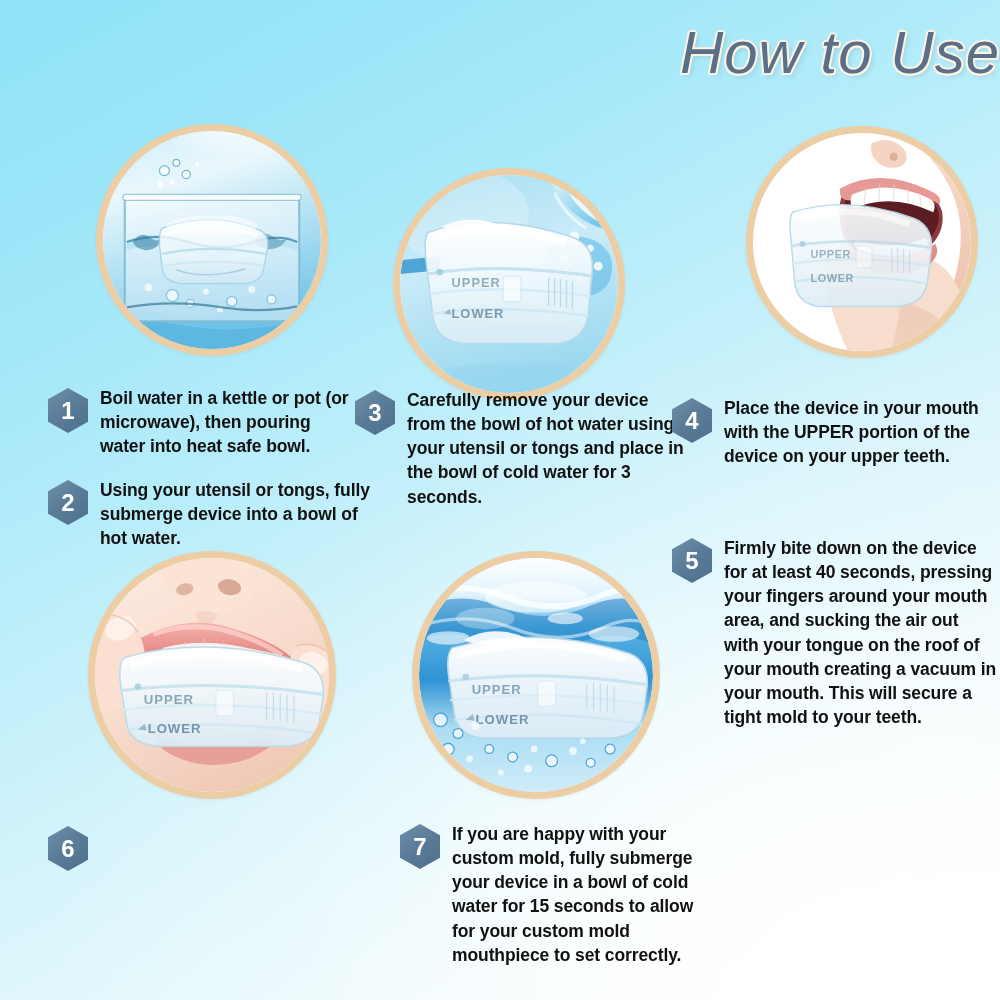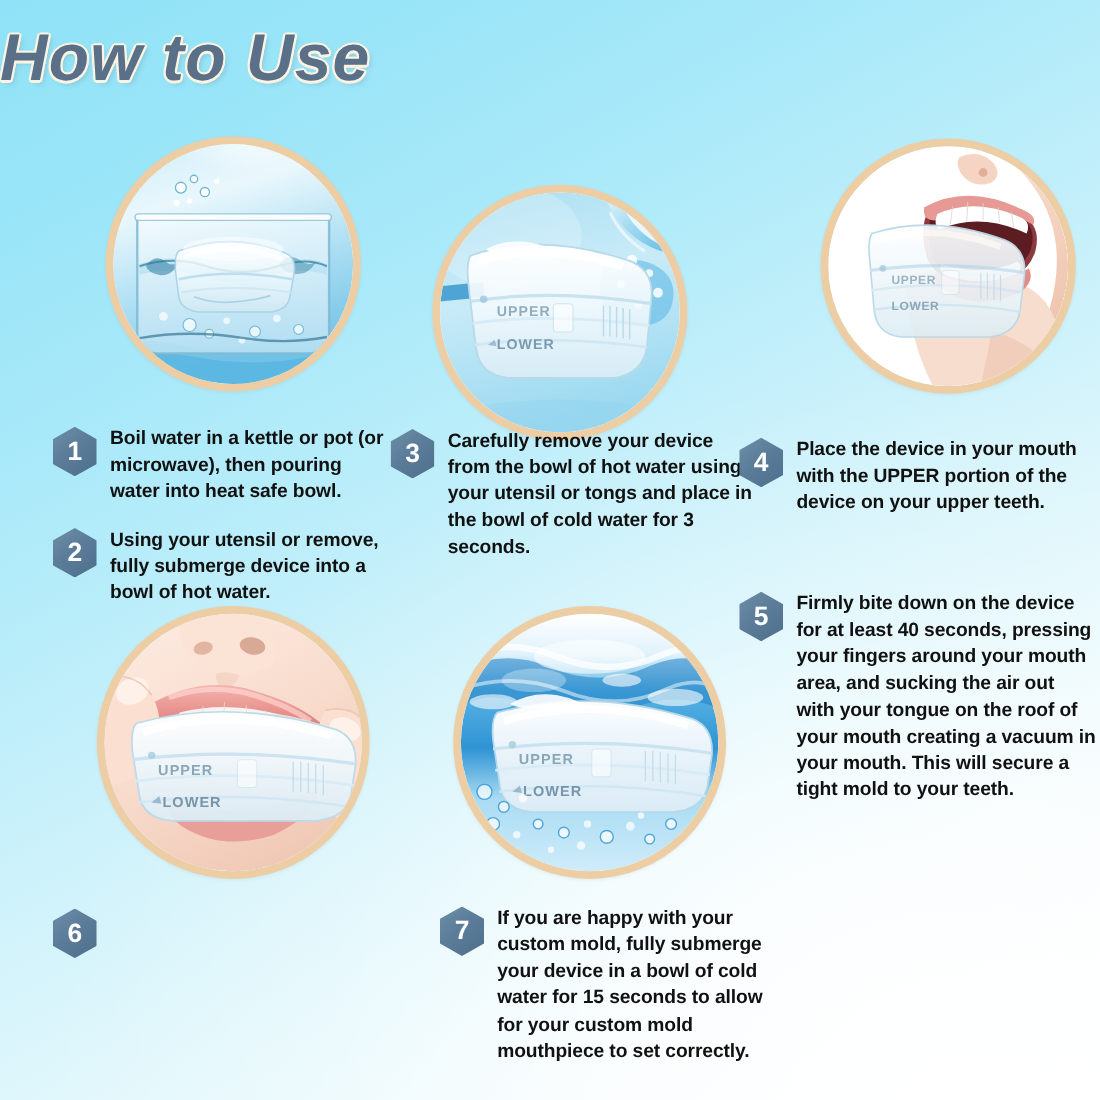--- a/index.html
+++ b/index.html
@@ -30,23 +30,23 @@
         #fdffff 100%);
     overflow: hidden;
   }
 
   
   .title {
     position: absolute;
     top: 18px;
     left: 0;
     width: 1000px;
-    text-align: left;
+    text-align: right;
     font-size: 60px;
-    font-weight: bold;
+    font-weight: normal;
     font-style: italic;
     letter-spacing: 1px;
     color: #5a7088;
     text-shadow:
       2px 0 0 #fdf3e2, -2px 0 0 #fdf3e2, 0 2px 0 #fdf3e2, 0 -2px 0 #fdf3e2,
       1.5px 1.5px 0 #fdf3e2, -1.5px 1.5px 0 #fdf3e2, 1.5px -1.5px 0 #fdf3e2, -1.5px -1.5px 0 #fdf3e2,
       3px 3px 5px rgba(90,112,136,0.22);
   }
 
   
@@ -499,21 +499,21 @@
     </div>
   </div>
 
   <div class="step" id="step-1">
     <div class="hexbadge">1</div>
     <div class="steptext">Boil water in a kettle or pot (or microwave), then pouring water into heat safe bowl.</div>
   </div>
 
   <div class="step" id="step-2">
     <div class="hexbadge">2</div>
-    <div class="steptext">Using your utensil or remove, fully submerge device into a bowl of hot water.</div>
+    <div class="steptext">Using your utensil or tongs, fully submerge device into a bowl of hot water.</div>
   </div>
 
   <div class="step" id="step-3">
     <div class="hexbadge">3</div>
     <div class="steptext">Carefully remove your device from the bowl of hot water using your utensil or tongs and place in the bowl of cold water for 3 seconds.</div>
   </div>
 
   <div class="step" id="step-4">
     <div class="hexbadge">4</div>
     <div class="steptext">Place the device in your mouth with the UPPER portion of the device on your upper teeth.</div>

